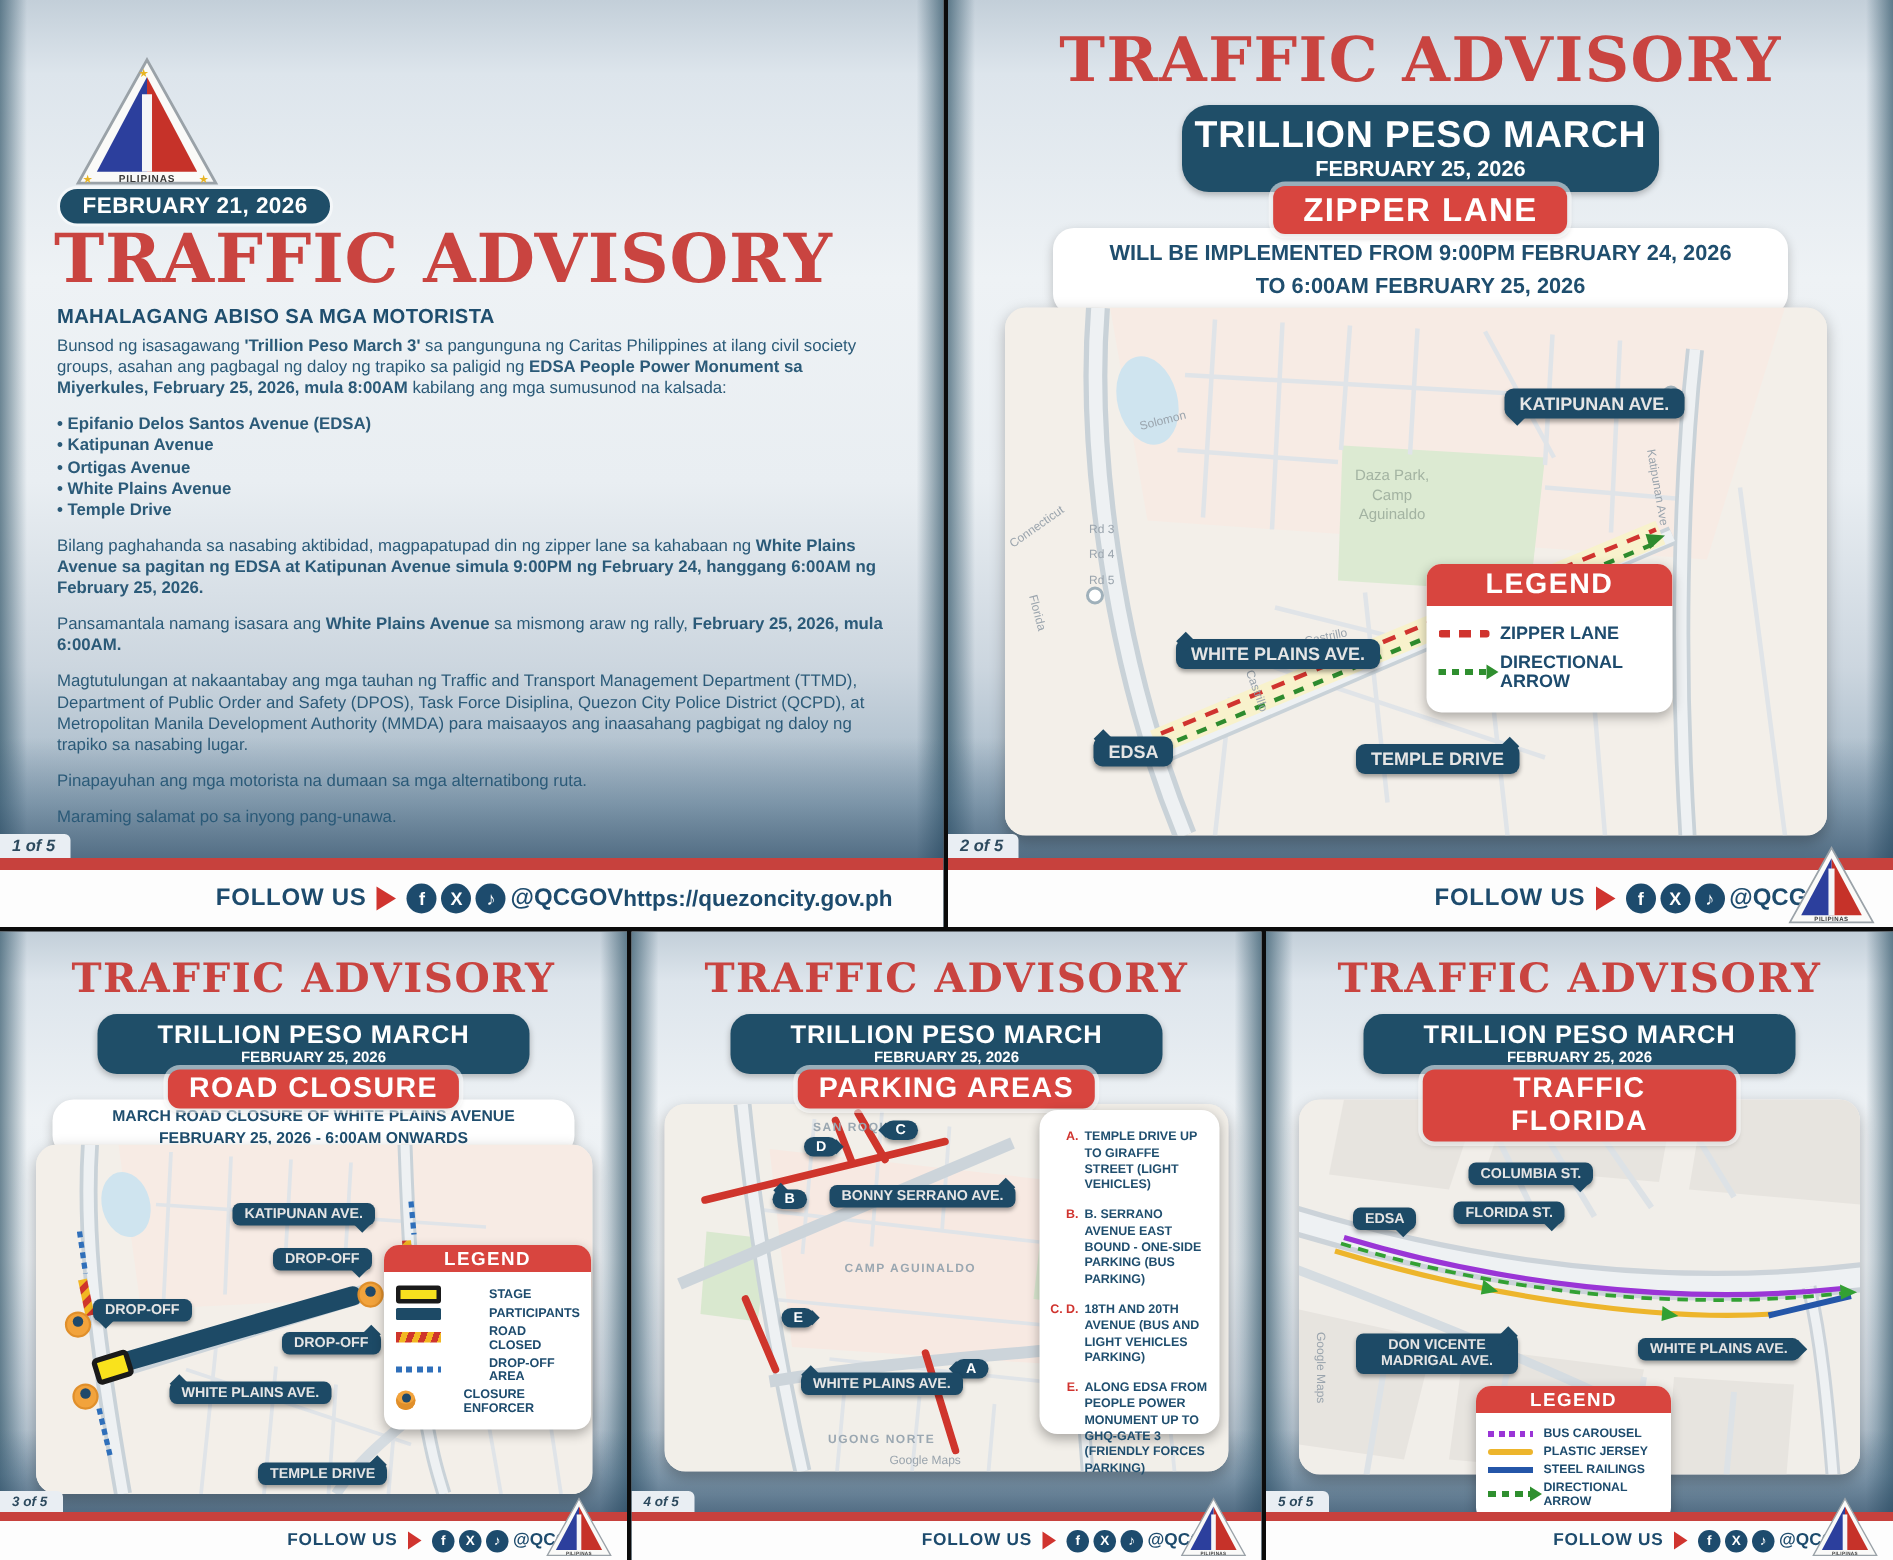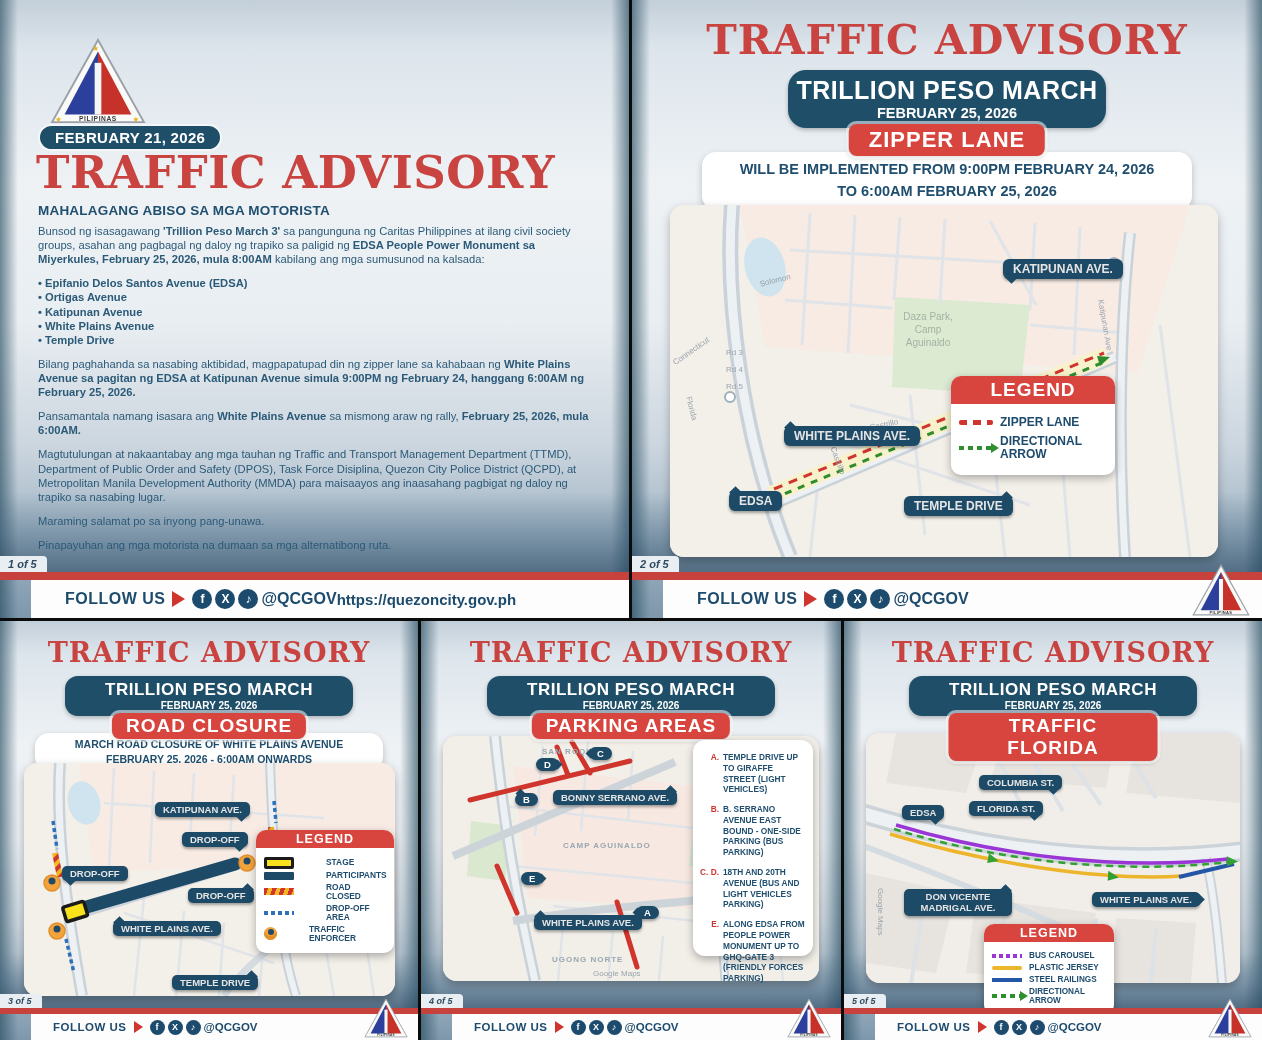--- a/index.html
+++ b/index.html
@@ -16,21 +16,21 @@
   .e-l{left:0;background:linear-gradient(90deg,rgba(38,76,96,.65),rgba(38,76,96,0));}
   .e-r{right:0;background:linear-gradient(270deg,rgba(38,76,96,.65),rgba(38,76,96,0));}
   .photo-band{position:absolute;left:0;right:0;z-index:1;pointer-events:none;
     background:linear-gradient(180deg,rgba(64,96,122,0) 0%,rgba(64,96,122,.38) 55%,rgba(42,72,98,.6) 100%);}
   .pb-top{bottom:46px;height:80px;} .pb-sm{bottom:32px;height:55px;}
 
   
   .stripe{position:absolute;left:0;right:0;background:#c7413d;z-index:5;}
   .stripe.top{bottom:38px;height:8px;} .stripe.sm{bottom:26px;height:6px;}
   .footer{position:absolute;left:0;right:0;bottom:0;background:#fdfdfd;z-index:5;
-    display:flex;align-items:center;justify-content:flex-start;margin-left:31px;}
+    display:flex;align-items:center;justify-content:flex-end;}
   .footer.top{height:38px;padding:0 34px;} .footer.sm{height:26px;padding:0 22px;}
   .follow{display:flex;align-items:center;gap:7px;color:#1d4b6d;font-weight:800;}
   .fu-text{letter-spacing:.5px;}
   .footer.top .fu-text,.footer.top .fu-handle{font-size:16px;}
   .footer.sm .fu-text,.footer.sm .fu-handle{font-size:11.5px;}
   .play{width:0;height:0;display:inline-block;}
   .footer.top .play{border-top:8px solid transparent;border-bottom:8px solid transparent;border-left:13px solid #d0342f;}
   .footer.sm .play{border-top:6px solid transparent;border-bottom:6px solid transparent;border-left:9px solid #d0342f;}
   .sicon{background:#1d4b6d;color:#fff;border-radius:50%;display:inline-flex;align-items:center;justify-content:center;font-weight:800;}
   .footer.top .sicon{width:20px;height:20px;font-size:12px;margin-right:-4px;}
@@ -162,30 +162,30 @@
     <text class="logo-pil" x="50" y="87" text-anchor="middle">PILIPINAS</text>
   </svg>
 
   <div class="date-pill">FEBRUARY 21, 2026</div>
   <h1 id="p1-title">TRAFFIC ADVISORY</h1>
   <div id="p1-sub">MAHALAGANG ABISO SA MGA MOTORISTA</div>
   <div id="p1-body">
       <div class="para"><span>Bunsod ng isasagawang </span><span class="b">'Trillion Peso March 3'</span><span> sa pangunguna ng Caritas Philippines at ilang civil society groups, asahan ang pagbagal ng daloy ng trapiko sa paligid ng </span><span class="b">EDSA People Power Monument sa Miyerkules, February 25, 2026, mula 8:00AM</span><span> kabilang ang mga sumusunod na kalsada:</span></div>
       <div class="para bullets">
         <div class="b">• Epifanio Delos Santos Avenue (EDSA)</div>
+        <div class="b">• Katipunan Avenue</div>
         <div class="b">• Ortigas Avenue</div>
-        <div class="b">• Katipunan Avenue</div>
         <div class="b">• White Plains Avenue</div>
         <div class="b">• Temple Drive</div>
       </div>
       <div class="para"><span>Bilang paghahanda sa nasabing aktibidad, magpapatupad din ng zipper lane sa kahabaan ng </span><span class="b">White Plains Avenue sa pagitan ng EDSA at Katipunan Avenue simula 9:00PM ng February 24, hanggang 6:00AM ng February 25, 2026.</span></div>
       <div class="para"><span>Pansamantala namang isasara ang </span><span class="b">White Plains Avenue</span><span> sa mismong araw ng rally, </span><span class="b">February 25, 2026, mula 6:00AM.</span></div>
       <div class="para"><span>Magtutulungan at nakaantabay ang mga tauhan ng Traffic and Transport Management Department (TTMD), Department of Public Order and Safety (DPOS), Task Force Disiplina, Quezon City Police District (QCPD), at Metropolitan Manila Development Authority (MMDA) para maisaayos ang inaasahang pagbigat ng daloy ng trapiko sa nasabing lugar.</span></div>
+      <div class="para"><span>Pinapayuhan ang mga motorista na dumaan sa mga alternatibong ruta.</span></div>
       <div class="para"><span>Maraming salamat po sa inyong pang-unawa.</span></div>
-      <div class="para"><span>Pinapayuhan ang mga motorista na dumaan sa mga alternatibong ruta.</span></div>
     </div>
 
   <div class="page-tab top">1 of 5</div>
   <div class="stripe top"></div>
   <div class="footer top">
     <div class="follow">
       <span class="fu-text">FOLLOW US</span>
       <span class="play"></span>
       <span class="sicon">f</span>
       <span class="sicon">X</span>
@@ -400,21 +400,21 @@
         <div class="lg-row">
           <span class="sw sw-closed"></span>
           <span class="lg-label">ROAD CLOSED</span>
         </div>
         <div class="lg-row">
           <span class="sw sw-dropoff"></span>
           <span class="lg-label">DROP-OFF AREA</span>
         </div>
         <div class="lg-row">
           <span class="sw sw-enforcer"></span>
-          <span class="lg-label">TRAFFIC ENFORCER</span>
+          <span class="lg-label">CLOSURE ENFORCER</span>
         </div>
       </div>
   </div>
 
   <div class="page-tab sm">3 of 5</div>
   <div class="stripe sm"></div>
   <div class="footer sm">
     <div class="follow">
       <span class="fu-text">FOLLOW US</span>
       <span class="play"></span>

